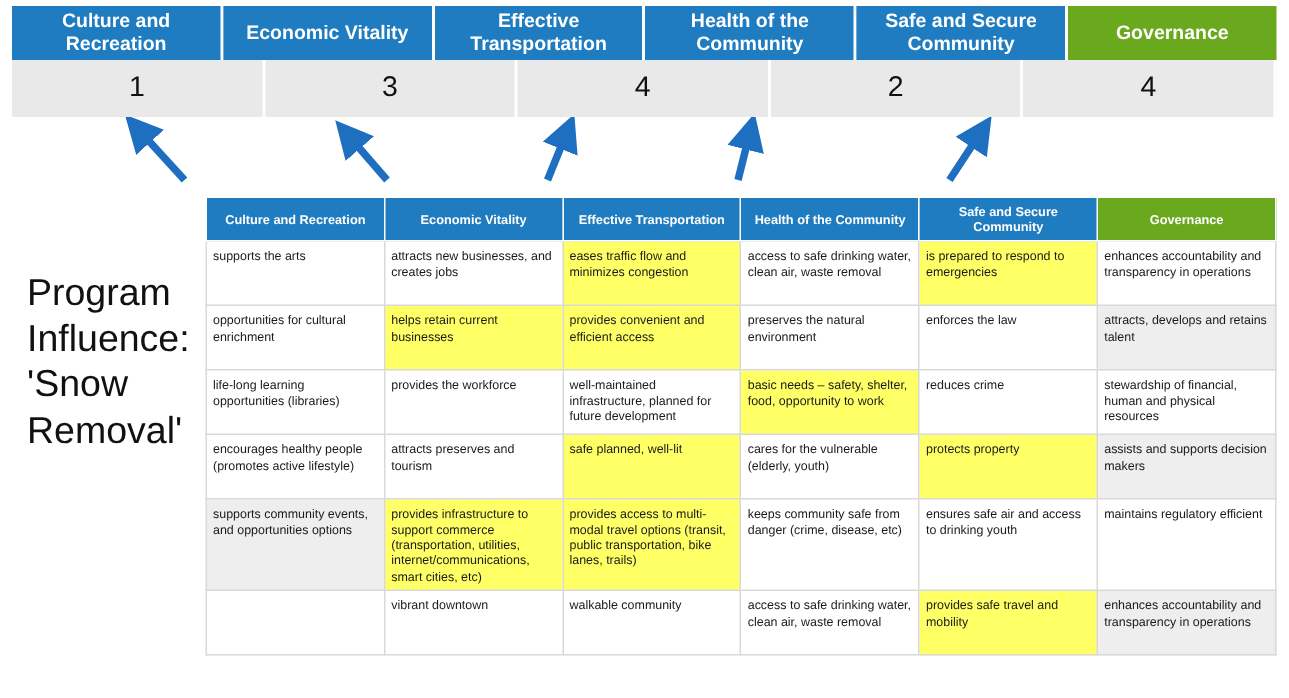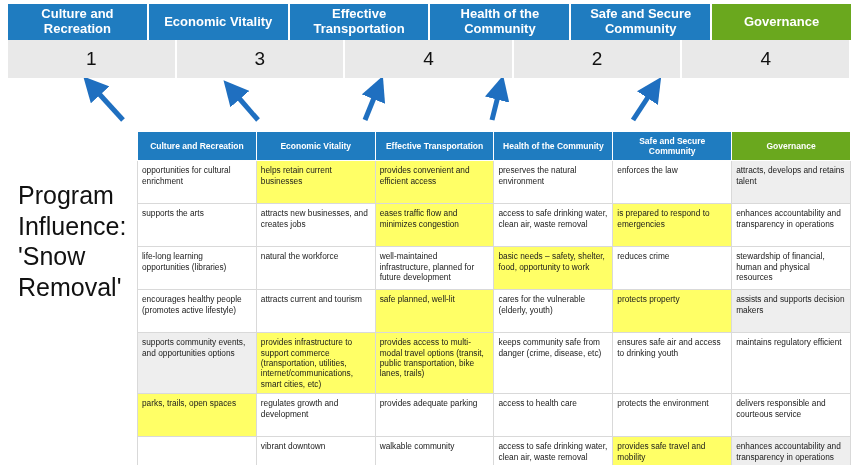--- a/index.html
+++ b/index.html
@@ -165,68 +165,60 @@
         <th>Culture and Recreation</th>
         <th>Economic Vitality</th>
         <th>Effective Transportation</th>
         <th>Health of the Community</th>
         <th>Safe and Secure Community</th>
         <th class="green">Governance</th>
       </tr>
   </thead>
   <tbody>
       <tr>
+        <td>supports the arts</td>
+        <td>attracts new businesses, and creates jobs</td>
+        <td class="hl">eases traffic flow and minimizes congestion</td>
+        <td>access to safe drinking water, clean air, waste removal</td>
+        <td class="hl">is prepared to respond to emergencies</td>
+        <td>enhances accountability and transparency in operations</td>
+      </tr>
+      <tr>
         <td>opportunities for cultural enrichment</td>
         <td class="hl">helps retain current businesses</td>
         <td class="hl">provides convenient and efficient access</td>
         <td>preserves the natural environment</td>
         <td>enforces the law</td>
         <td class="shade">attracts, develops and retains talent</td>
       </tr>
       <tr>
-        <td>supports the arts</td>
-        <td>attracts new businesses, and creates jobs</td>
-        <td class="hl">eases traffic flow and minimizes congestion</td>
-        <td>access to safe drinking water, clean air, waste removal</td>
-        <td class="hl">is prepared to respond to emergencies</td>
-        <td>enhances accountability and transparency in operations</td>
-      </tr>
-      <tr>
         <td>life-long learning opportunities (libraries)</td>
-        <td>natural the workforce</td>
+        <td>provides the workforce</td>
         <td>well-maintained infrastructure, planned for future development</td>
         <td class="hl">basic needs – safety, shelter, food, opportunity to work</td>
         <td>reduces crime</td>
         <td>stewardship of financial, human and physical resources</td>
       </tr>
       <tr>
         <td>encourages healthy people (promotes active lifestyle)</td>
-        <td>attracts current and tourism</td>
+        <td>attracts preserves and tourism</td>
         <td class="hl">safe planned, well-lit</td>
         <td>cares for the vulnerable (elderly, youth)</td>
         <td class="hl">protects property</td>
         <td class="shade">assists and supports decision makers</td>
       </tr>
       <tr>
         <td class="shade">supports community events, and opportunities options</td>
         <td class="hl">provides infrastructure to support commerce (transportation, utilities, internet/communications, smart cities, etc)</td>
         <td class="hl">provides access to multi-modal travel options (transit, public transportation, bike lanes, trails)</td>
         <td>keeps community safe from danger (crime, disease, etc)</td>
         <td>ensures safe air and access to drinking youth</td>
         <td>maintains regulatory efficient</td>
       </tr>
       <tr>
-        <td class="hl">parks, trails, open spaces</td>
-        <td>regulates growth and development</td>
-        <td>provides adequate parking</td>
-        <td>access to health care</td>
-        <td>protects the environment</td>
-        <td>delivers responsible and courteous service</td>
-      </tr>
-      <tr>
         <td class="empty"></td>
         <td>vibrant downtown</td>
         <td>walkable community</td>
         <td>access to safe drinking water, clean air, waste removal</td>
         <td class="hl">provides safe travel and mobility</td>
         <td class="shade">enhances accountability and transparency in operations</td>
       </tr>
     </tbody>
 </table>
 

